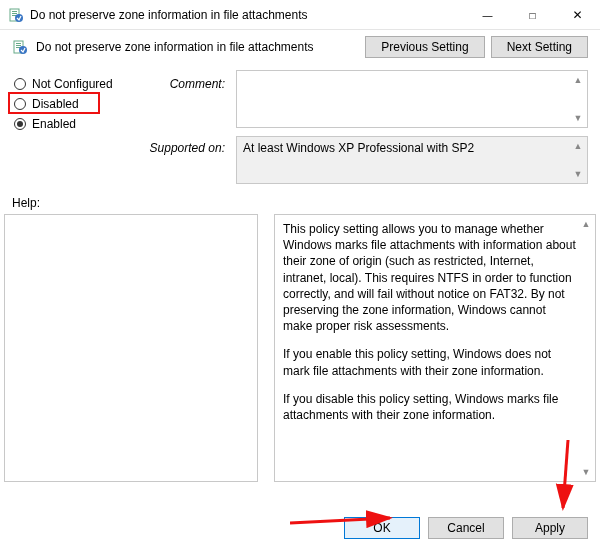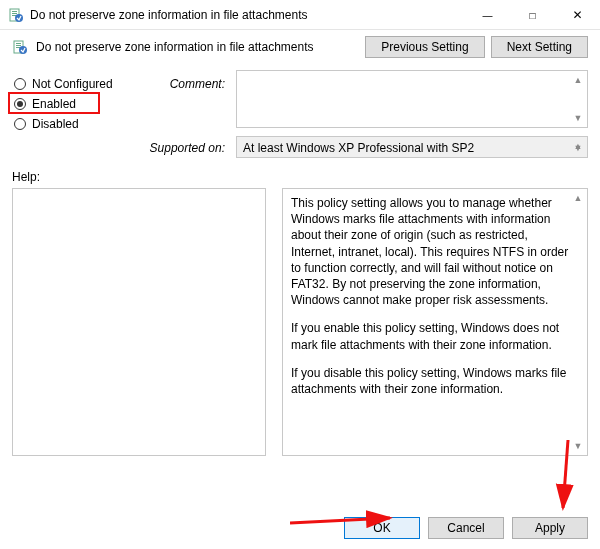--- a/index.html
+++ b/index.html
@@ -92,39 +92,39 @@
   .label-col .lbl.sup { margin-top: 44px; }
 
   .field-col { flex: 1; display: flex; flex-direction: column; gap: 8px; padding-top: 2px; }
   .sunken {
     border: 1px solid #c8c8c8;
     background: #fff;
     position: relative;
   }
   .sunken.gray { background: #f0f0f0; }
   .comment-box { height: 58px; }
-  .supported-box { height: 22px; padding: 4px 18px 4px 6px; font-size: 12px; color: #000; line-height: 1.2; }
+  .supported-box { height: 48px; padding: 4px 18px 4px 6px; font-size: 12px; color: #000; line-height: 1.2; }
   .scroll-arrow {
     position: absolute; right: 1px; width: 16px; height: 16px;
     display: flex; align-items: center; justify-content: center;
     color: #888; font-size: 9px;
   }
   .scroll-arrow.up { top: 1px; }
   .scroll-arrow.down { bottom: 1px; }
 
   
   .labels-row {
     display: flex;
     padding: 12px 12px 4px 12px;
     gap: 16px;
   }
   .labels-row .l-opt { width: 254px; }
   .panes {
     display: flex;
-    padding: 0 12px;
+    padding: 0 4px;
     gap: 16px;
     justify-content: space-between;
   }
   .pane {
     border: 1px solid #c8c8c8;
     background: #fff;
     height: 268px;
     position: relative;
   }
   .pane.options { width: 254px; }
@@ -188,26 +188,26 @@
   </div>
 </div>
 
 <div class="mid">
   <div class="state-col">
     <div class="radio-row">
       <span class="radio"></span>
       <span>Not Configured</span>
     </div>
     <div class="radio-row">
+      <span class="radio"></span>
+      <span>Disabled</span>
+    </div>
+    <div class="radio-row">
       <span class="radio checked"></span>
       <span>Enabled</span>
-    </div>
-    <div class="radio-row">
-      <span class="radio"></span>
-      <span>Disabled</span>
     </div>
     <div class="highlight-box"></div>
   </div>
 
   <div class="label-col">
     <div class="lbl">Comment:</div>
     <div class="lbl sup">Supported on:</div>
   </div>
 
   <div class="field-col">

